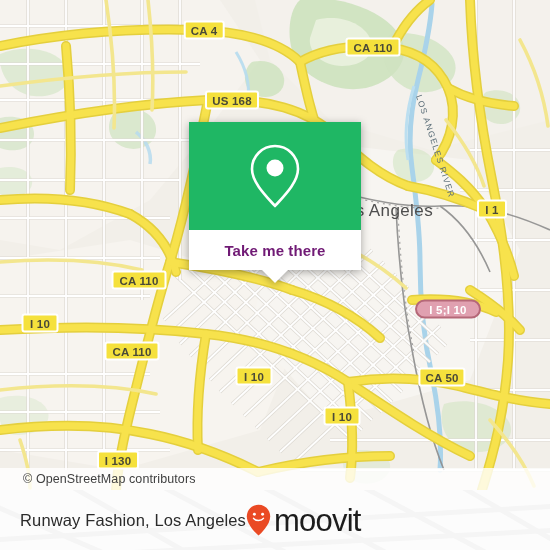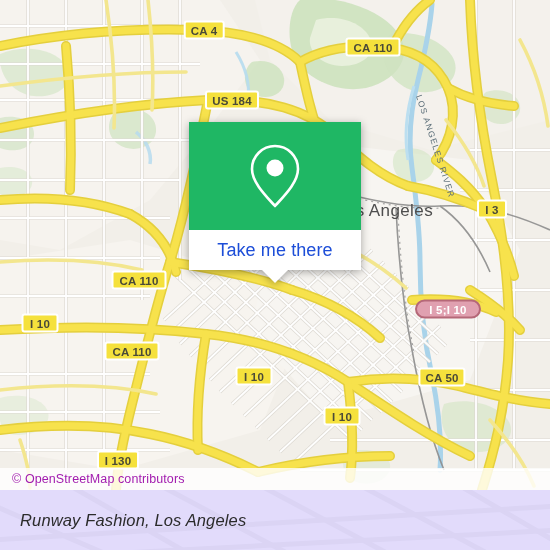--- a/index.html
+++ b/index.html
@@ -36,22 +36,22 @@
     top: 468px;
     width: 550px;
     height: 22px;
     background: rgba(255,255,255,0.80);
     display: flex;
     align-items: center;
     z-index: 40;
   }
   #attribution .attr-text {
     font-size: 12.5px;
-    color: #a21caf;
-    padding-left: 12px;
+    color: #404040;
+    padding-left: 23px;
     letter-spacing: 0.1px;
     white-space: nowrap;
   }
 
   
   #popup {
     position: absolute;
     left: 189px;
     top: 122px;
     width: 172px;
@@ -66,47 +66,47 @@
     justify-content: center;
   }
   #popup-body {
     height: 40px;
     background: #ffffff;
     display: flex;
     align-items: center;
     justify-content: center;
   }
   #popup-body .label {
-    font-size: 18px;
-    color: #1d4ed8;
+    font-size: 15px;
+    color: #701a75;
     letter-spacing: 0.1px;
+    font-weight: bold;
   }
   #popup-tail {
     position: absolute;
     left: 50%;
     top: 148px;
     margin-left: -13px;
     width: 0; height: 0;
     border-left: 13px solid transparent;
     border-right: 13px solid transparent;
     border-top: 13px solid #ffffff;
   }
 
   
   #bottombar {
     position: absolute;
     left: 0; top: 490px;
     width: 550px; height: 60px;
-    background: #c4b5fd;
+    background: #ffffff;
     display: flex;
     align-items: center;
     justify-content: flex-start;
     overflow: hidden;
     z-index: 70;
-    font-style: italic;
   }
   #bottombar .bb-deco {
     position: absolute;
     left: 0; top: 0; width: 550px; height: 60px;
     opacity: 0.55;
     pointer-events: none;
   }
   #place-name {
     position: relative;
     z-index: 2;
@@ -401,24 +401,24 @@
     </svg>
 
     <div id="shields">
         <div style="position: absolute; left: 204px; top: 30px; transform: translate(-50%, -50%); min-width: 40px; height: 19px; display: flex; align-items: center; justify-content: center; box-sizing: border-box; padding: 0px 5px; background: rgb(245, 225, 60); border: 2px solid rgb(255, 255, 255); border-radius: 3px; font-family: &quot;Liberation Sans&quot;, sans-serif; font-size: 11.5px; font-weight: bold; letter-spacing: 0.2px; white-space: nowrap; color: rgb(74, 74, 56); z-index: 30;">
           <span>CA 4</span>
         </div>
         <div style="position: absolute; left: 373px; top: 47px; transform: translate(-50%, -50%); min-width: 55px; height: 19px; display: flex; align-items: center; justify-content: center; box-sizing: border-box; padding: 0px 5px; background: rgb(245, 225, 60); border: 2px solid rgb(255, 255, 255); border-radius: 3px; font-family: &quot;Liberation Sans&quot;, sans-serif; font-size: 11.5px; font-weight: bold; letter-spacing: 0.2px; white-space: nowrap; color: rgb(74, 74, 56); z-index: 30;">
           <span>CA 110</span>
         </div>
         <div style="position: absolute; left: 232px; top: 100px; transform: translate(-50%, -50%); min-width: 54px; height: 19px; display: flex; align-items: center; justify-content: center; box-sizing: border-box; padding: 0px 5px; background: rgb(245, 225, 60); border: 2px solid rgb(255, 255, 255); border-radius: 3px; font-family: &quot;Liberation Sans&quot;, sans-serif; font-size: 11.5px; font-weight: bold; letter-spacing: 0.2px; white-space: nowrap; color: rgb(74, 74, 56); z-index: 30;">
-          <span>US 184</span>
+          <span>US 168</span>
         </div>
         <div style="position: absolute; left: 492px; top: 209px; transform: translate(-50%, -50%); min-width: 30px; height: 19px; display: flex; align-items: center; justify-content: center; box-sizing: border-box; padding: 0px 5px; background: rgb(245, 225, 60); border: 2px solid rgb(255, 255, 255); border-radius: 3px; font-family: &quot;Liberation Sans&quot;, sans-serif; font-size: 11.5px; font-weight: bold; letter-spacing: 0.2px; white-space: nowrap; color: rgb(74, 74, 56); z-index: 30;">
-          <span>I 3</span>
+          <span>I 1</span>
         </div>
         <div style="position: absolute; left: 139px; top: 280px; transform: translate(-50%, -50%); min-width: 55px; height: 19px; display: flex; align-items: center; justify-content: center; box-sizing: border-box; padding: 0px 5px; background: rgb(245, 225, 60); border: 2px solid rgb(255, 255, 255); border-radius: 3px; font-family: &quot;Liberation Sans&quot;, sans-serif; font-size: 11.5px; font-weight: bold; letter-spacing: 0.2px; white-space: nowrap; color: rgb(74, 74, 56); z-index: 30;">
           <span>CA 110</span>
         </div>
         <div style="position: absolute; left: 448px; top: 309px; transform: translate(-50%, -50%); min-width: 66px; height: 19px; display: flex; align-items: center; justify-content: center; box-sizing: border-box; padding: 0px 5px; background: rgb(224, 160, 176); border: 2px solid rgb(181, 104, 120); border-radius: 10px; font-family: &quot;Liberation Sans&quot;, sans-serif; font-size: 11.5px; font-weight: bold; letter-spacing: 0.2px; white-space: nowrap; color: rgb(255, 255, 255); z-index: 30;">
           <span>I 5;I 10</span>
         </div>
         <div style="position: absolute; left: 40px; top: 323px; transform: translate(-50%, -50%); min-width: 37px; height: 19px; display: flex; align-items: center; justify-content: center; box-sizing: border-box; padding: 0px 5px; background: rgb(245, 225, 60); border: 2px solid rgb(255, 255, 255); border-radius: 3px; font-family: &quot;Liberation Sans&quot;, sans-serif; font-size: 11.5px; font-weight: bold; letter-spacing: 0.2px; white-space: nowrap; color: rgb(74, 74, 56); z-index: 30;">
           <span>I 10</span>
         </div>
@@ -467,15 +467,26 @@
         <path d="M250,-10 L400,70"></path>
           <path d="M350,-10 L500,70"></path>
           <path d="M450,-10 L580,66"></path>
         <path d="M-10,50 L560,16"></path>
           <path d="M-10,70 L560,40"></path>
       </g>
     </svg>
 
     <div id="place-name">Runway Fashion, Los Angeles</div>
 
+    <div id="brand">
+      <div id="brand-pin">
+        <svg width="25" height="32" viewBox="0 0 25 32">
+          <path d="M12.5 0.8 C5.9 0.8 0.8 5.9 0.8 12.4 C0.8 20.5 10.2 29.6 12.5 31.4 C14.8 29.6 24.2 20.5 24.2 12.4 C24.2 5.9 19.1 0.8 12.5 0.8 Z" fill="#ea4a24"></path>
+          <circle cx="8.4" cy="10.2" r="1.45" fill="#ffffff"></circle>
+          <circle cx="16.6" cy="10.2" r="1.45" fill="#ffffff"></circle>
+          <path d="M7.6 14.4 C9.4 17.2 15.6 17.2 17.4 14.4" stroke="#ffffff" stroke-width="1.5" fill="none" stroke-linecap="round"></path>
+        </svg>
+      </div>
+      <div id="brand-wordmark">moovit</div>
+    </div>
   </div>
 
 </div>
 
 </body></html>

